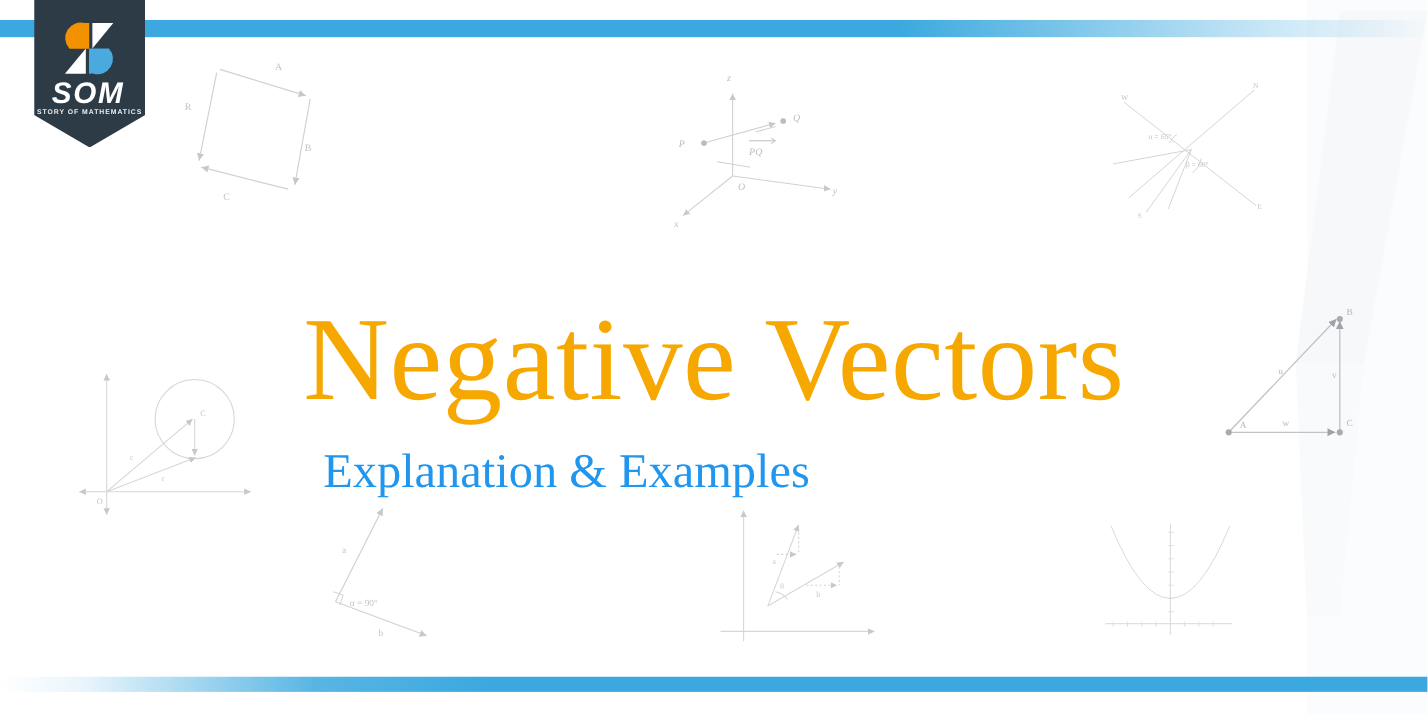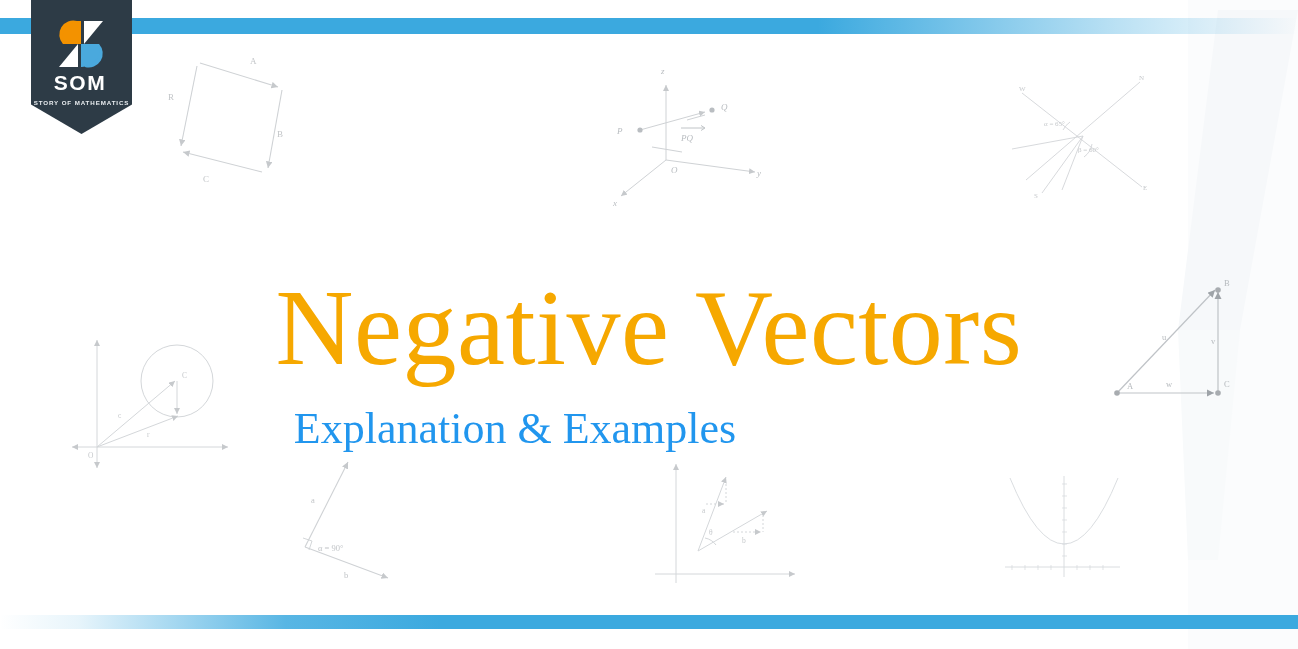--- a/index.html
+++ b/index.html
@@ -55,25 +55,26 @@
     position:absolute;
     left:22px;top:18px;
     width:56px;height:52px;
   }
   .logo-word{
     position:absolute;
     left:0;top:72px;
     width:98px;
     text-align:center;
     color:#ffffff;
-    font-size:21px;
+    font-size:27px;
     font-weight:bold;
     letter-spacing:1.5px;
     font-family:"Liberation Sans", sans-serif;
     line-height:1;
+    font-style:italic;
   }
   .logo-tag{
     position:absolute;
     left:0;top:99px;
     width:101px;
     text-align:center;
     color:#e9edf0;
     font-size:6.2px;
     font-weight:bold;
     letter-spacing:0.9px;

